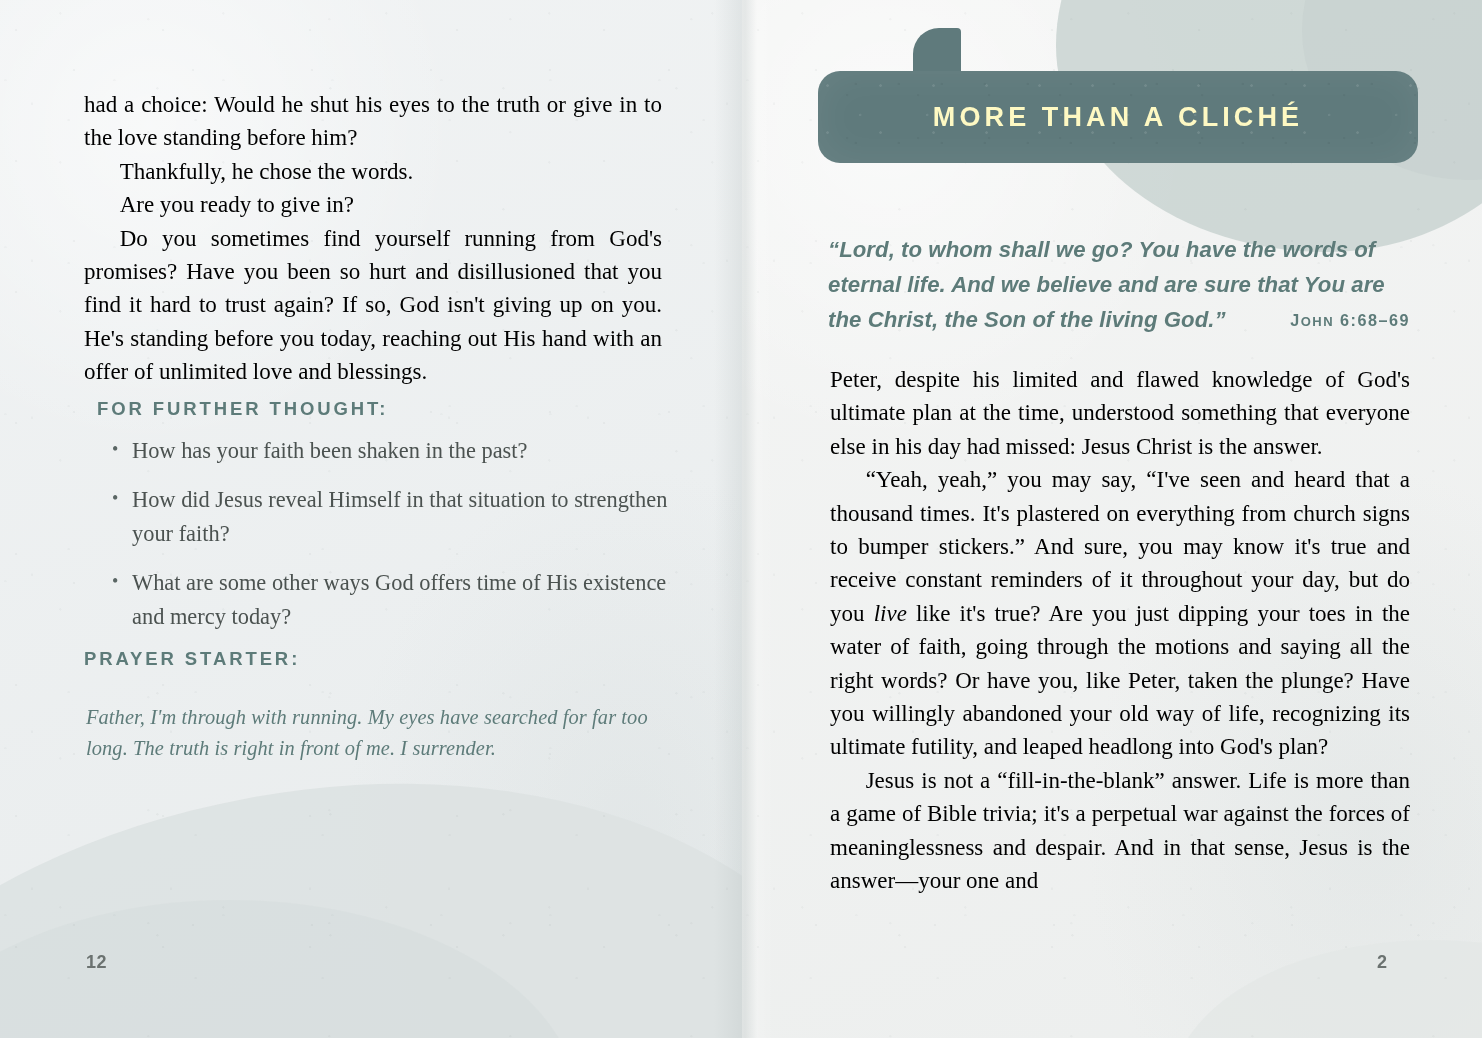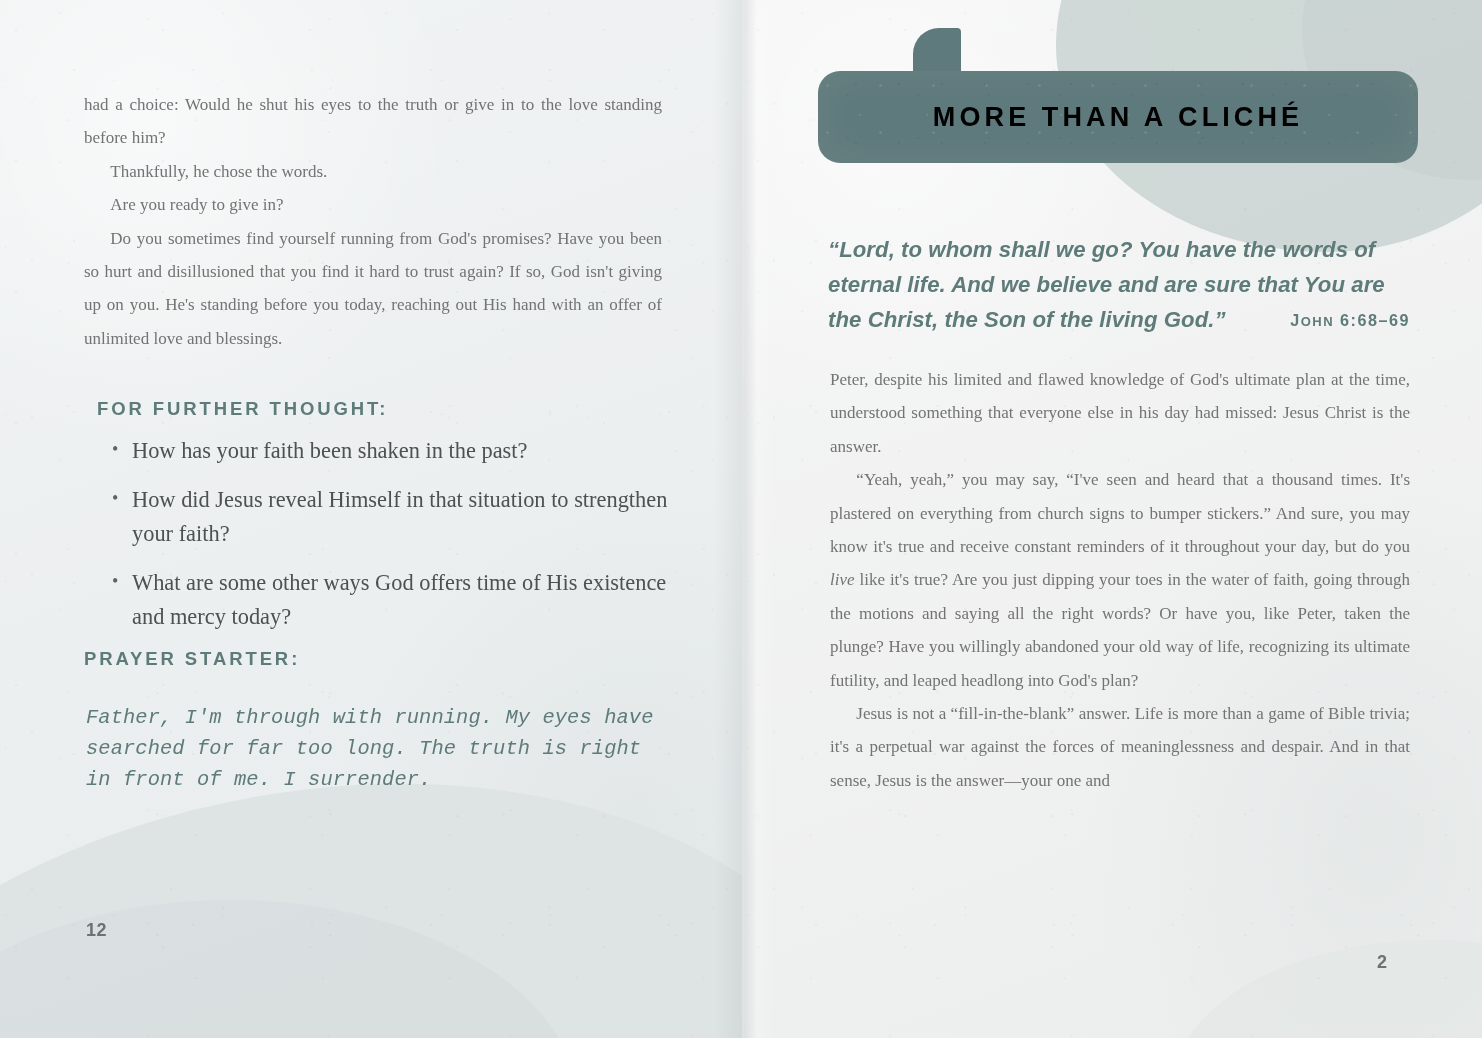--- a/index.html
+++ b/index.html
@@ -125,23 +125,23 @@
   }
 
   
   .content {
     position: absolute;
     z-index: 4;
   }
 
   .body-col {
     font-family: "Liberation Serif", "DejaVu Serif", serif;
-    font-size: 17px;
+    font-size: 23px;
     line-height: 33.4px;
-    color: #737373;
+    color: #000000;
     text-align: justify;
     text-justify: inter-word;
   }
   .body-col p {
     margin: 0;
   }
   .body-col p.indent {
     text-indent: 1.55em;
   }
   .body-col p.last-line-left {
@@ -195,21 +195,21 @@
     left: 0;
     top: -1px;
     color: #5a6664;
     font-size: 18px;
   }
 
   #prayer-text {
     left: 86px;
     top: 682px;
     width: 580px;
-    font-family: Liberation Mono, monospace;
+    font-family: Liberation Serif, serif;
     font-style: italic;
     font-weight: 500;
     font-size: 20.4px;
     line-height: 31px;
     color: #5d7b79;
     letter-spacing: .1px;
   }
 
   
   .banner {
@@ -251,21 +251,21 @@
   .banner-title {
     position: relative;
     z-index: 2;
     display: block;
     text-align: center;
     line-height: 92px;
     font-family: "Liberation Sans", "DejaVu Sans", sans-serif;
     font-weight: bold;
     font-size: 27px;
     letter-spacing: 4.1px;
-    color: #000000;
+    color: #fef9c3;
   }
 
   #verse {
     left: 828px;
     top: 210px;
     width: 582px;
     text-align: left;
     font-family: "Liberation Sans", "DejaVu Sans", sans-serif;
     font-style: italic;
     font-weight: bold;
@@ -296,21 +296,21 @@
   
   .folio {
     position: absolute;
     z-index: 6;
     font-family: "Liberation Sans", "DejaVu Sans", sans-serif;
     font-weight: bold;
     font-size: 18px;
     color: #6b7270;
     letter-spacing: .5px;
   }
-  #folio-left  { left: 86px;  top: 920px; }
+  #folio-left  { left: 86px;  top: 952px; }
   #folio-right { left: 1377px; top: 952px; }
 </style>
 </head>
 <body>
 
 <div id="spread">
 
   <div class="page page-left">
     <div class="paper-wash"></div>
     <div class="blob blob-bl"></div>

